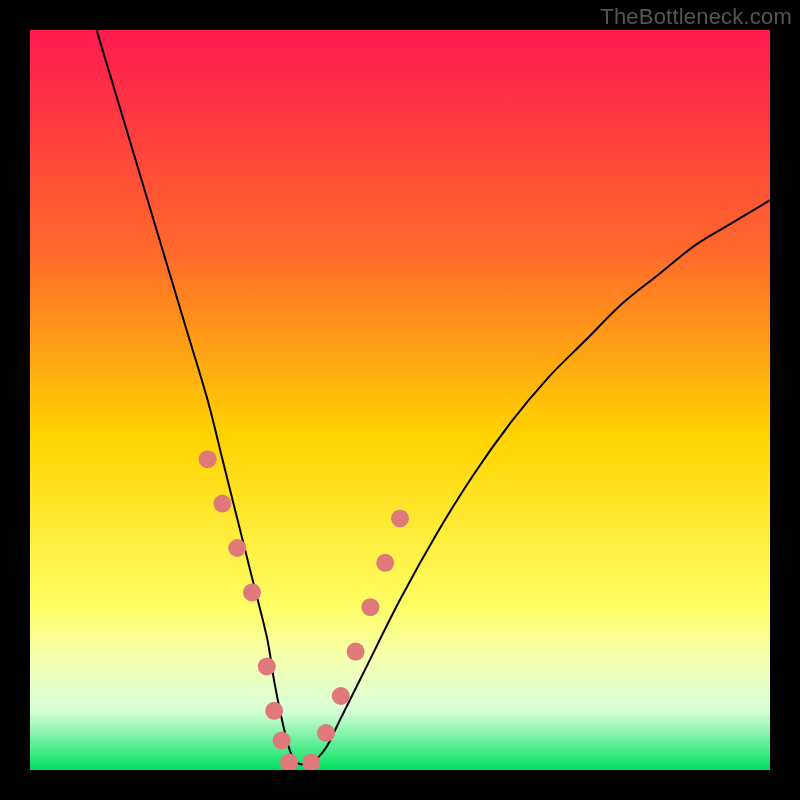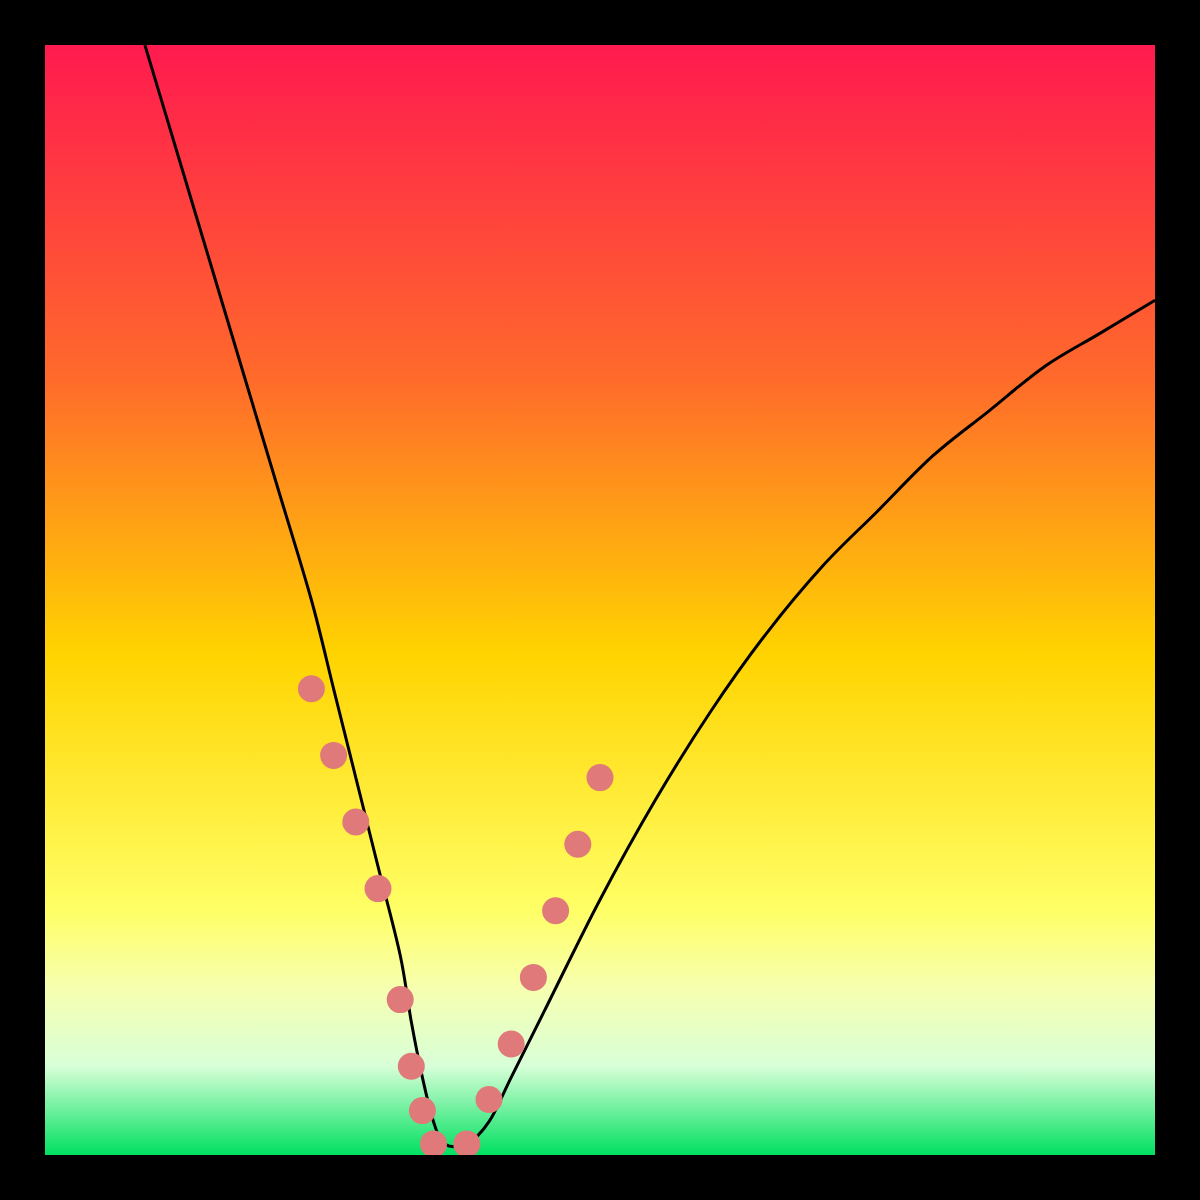--- a/index.html
+++ b/index.html
@@ -32,20 +32,21 @@
     top: 30px;
     width: 740px;
     height: 740px;
     display: block;
   }
 </style>
 </head>
 <body>
 
 <div class="frame">
+  <div class="attribution">TheBottleneck.com</div>
 
   <svg class="plot" viewBox="0 0 740 740" preserveAspectRatio="none">
     <defs>
       <linearGradient id="bg-grad" x1="0" y1="0" x2="0" y2="1">
           <stop offset="0%" stop-color="#ff1a4f"></stop>
           <stop offset="30%" stop-color="#ff6a2b"></stop>
           <stop offset="55.00000000000001%" stop-color="#ffd400"></stop>
           <stop offset="78%" stop-color="#ffff66"></stop>
           <stop offset="85%" stop-color="#f6ffb0"></stop>
           <stop offset="92%" stop-color="#d8ffd8"></stop>

